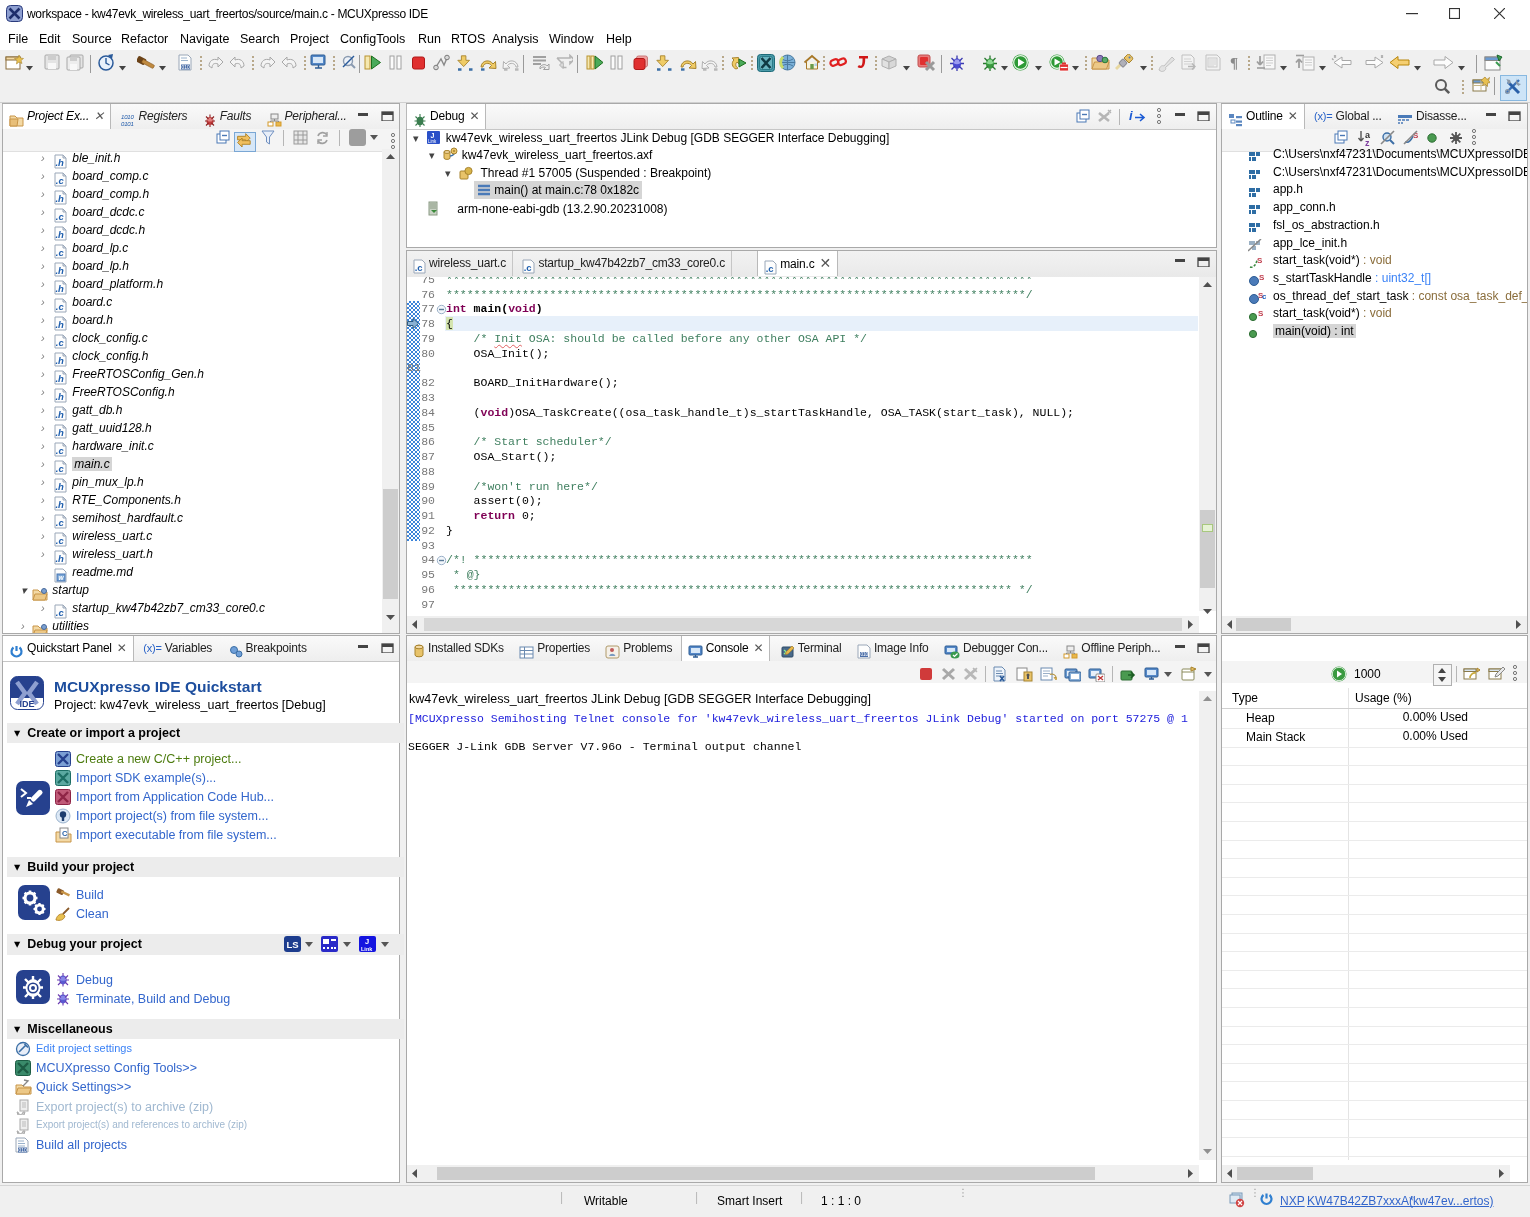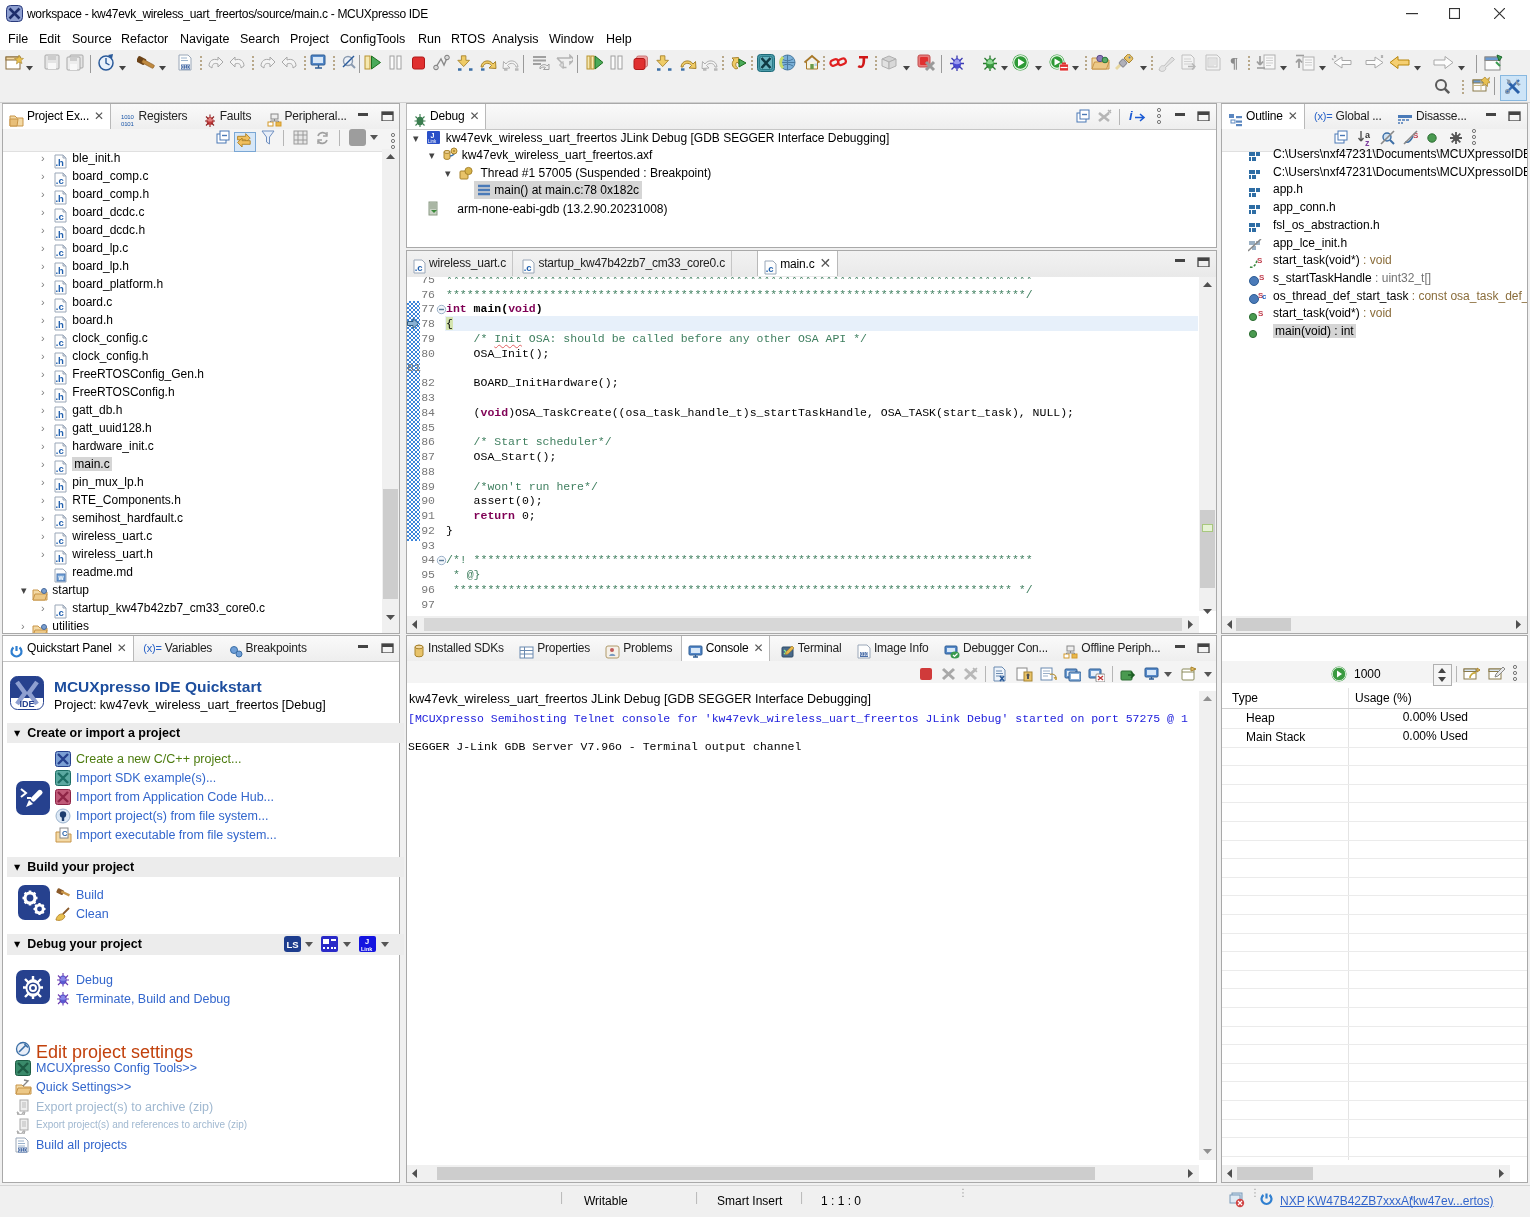--- a/index.html
+++ b/index.html
@@ -373,21 +373,21 @@
     <div class="abs" style="left:1500px;top:25px;width:25px;height:24px;background:#cde4f7;border:1px solid #88b8e0"></div>
     <span class="abs" style="left:1504px;top:27px"><svg width="18" height="18">
         <path d="M2 16 L15 3" stroke="#3a70b8" stroke-width="2.4"></path>
         <path d="M13 1 a4.5 4.5 0 0 0 4 6 l-2.5 2 -3 -3 z" fill="#8a98a8"></path>
         <path d="M15 16 L4 5" stroke="#2a60a8" stroke-width="3"></path>
         <path d="M2 2 l4 1 1 3 -3 1 -1 -4 z" fill="#8a98a8"></path>
         <circle cx="3.5" cy="14.5" r="1.8" fill="none" stroke="#8a98a8" stroke-width="1.4"></circle>
       </svg></span>
   </div>
 
-<div class="panel" id="pexp" style="left:2px;top:103px;width:398px;height:531px;">
+<div class="panel" id="pexp" style="left:2px;top:103px;width:398px;height:531px;font-style:italic;">
  <div class="tabs">
   <div class="tab active"><span class="ticon"><svg width="15" height="14">
             <path d="M1 3 h5 l2 2 h6 v8 h-13 z" fill="#f3d9a5" stroke="#c89548"></path>
             <path d="M1 6 h8 l-1 7 h-7 z" fill="#e8bf79" stroke="#c89548"></path>
           </svg></span>Project Ex...<span class="tclose">✕</span></div>
   <div class="tab"><span class="ticon"><svg width="15" height="14">
             <text x="0" y="6" font-size="6" fill="#1a56a8" font-family="Liberation Sans">1010</text>
             <text x="0" y="13" font-size="6" fill="#1a56a8" font-family="Liberation Sans">0101</text>
           </svg></span>Registers</div>
   <div class="tab"><span class="ticon"><svg width="14" height="14">
@@ -842,21 +842,21 @@
             <rect x="4" y="7" width="4" height="4" fill="#9ab0c4"></rect>
             <path d="M0 12 L13 0" stroke="#888" stroke-width="1.5"></path>
           </svg></span><span style="color:#000000">app_lce_init.h</span></div>
 <div class="trow" style="left:26px;top:107.2px"><span style="display:inline-block;width:25px;vertical-align:-2px"><svg width="16" height="13">
             <path d="M2 10 c3 1 6 -2 7 -7" stroke="#3a8a40" stroke-width="1.6" fill="none" stroke-dasharray="2.5 1.5"></path>
             <text x="9" y="6" font-size="8" font-weight="bold" fill="#c04050" font-family="Liberation Sans">S</text>
           </svg></span><span style="">start_task(void*)</span><span style="color:#8a6d3b"> : void</span></div>
 <div class="trow" style="left:26px;top:124.9px"><span style="display:inline-block;width:25px;vertical-align:-2px"><svg width="16" height="13">
             <circle cx="6" cy="7" r="4.5" fill="#4a7ab8" stroke="#2d5c94"></circle>
             <text x="11" y="6" font-size="8" font-weight="bold" fill="#c04050" font-family="Liberation Sans">S</text>
-          </svg></span><span style="">s_startTaskHandle</span><span style="color:#737373"> : uint32_t[]</span></div>
+          </svg></span><span style="">s_startTaskHandle</span><span style="color:#3b82f6"> : uint32_t[]</span></div>
 <div class="trow" style="left:26px;top:142.6px"><span style="display:inline-block;width:25px;vertical-align:-2px"><svg width="18" height="13">
             <circle cx="6" cy="7" r="4.5" fill="#4a7ab8" stroke="#2d5c94"></circle>
             <text x="10" y="6" font-size="8" font-weight="bold" fill="#c04050" font-family="Liberation Sans">S</text>
             <text x="14" y="7" font-size="8" font-weight="bold" fill="#2060c0" font-family="Liberation Sans">c</text>
           </svg></span><span style="">os_thread_def_start_task</span><span style="color:#8a6d3b"> : const osa_task_def_t</span></div>
 <div class="trow" style="left:26px;top:160.29999999999998px"><span style="display:inline-block;width:25px;vertical-align:-2px"><svg width="16" height="13">
             <circle cx="5" cy="7" r="3.6" fill="#4a9a50" stroke="#2e6e34"></circle>
             <text x="10" y="6" font-size="8" font-weight="bold" fill="#c04050" font-family="Liberation Sans">S</text>
           </svg></span><span style="">start_task(void*)</span><span style="color:#8a6d3b"> : void</span></div>
 <div class="trow" style="left:26px;top:177.99999999999997px"><span style="display:inline-block;width:25px;vertical-align:-2px"><svg width="16" height="13">
@@ -1006,26 +1006,27 @@
         </svg></span>
       <span class="abs" style="left:73px;top:356px;color:#3366cc;font-size:12.5px">Terminate, Build and Debug</span>
       <svg class="abs" style="left:13px;top:334px" width="34" height="34">
         <rect width="34" height="34" rx="7" fill="#26418e"></rect>
         <path d="M17 6 v4 M7 17.5 h4 M27 17.5 h-4 M17 29 v-3 M9 9 l4.5 4.5 M25 9 l-4.5 4.5 M9 27 l4.5 -4.5 M25 27 l-4.5 -4.5" stroke="#fff" stroke-width="2.4"></path>
         <ellipse cx="17" cy="18" rx="7.5" ry="9" fill="#fff"></ellipse>
         <circle cx="17" cy="18" r="4.8" fill="none" stroke="#26418e" stroke-width="1.6"></circle>
         <circle cx="17" cy="18" r="2" fill="#26418e"></circle>
       </svg>
     </div>
+ <div class="band" style="left:4px;top:383px;width:390px;padding-left:7px"><span style="font-weight:normal">▾</span>&nbsp; Miscellaneous</div>
  <div id="qs4">
       <span class="abs" style="left:12px;top:405px;width:18px"><svg width="16" height="16">
           <circle cx="8" cy="8" r="6.5" fill="#e8eef8" stroke="#3a6ea5" stroke-width="1.3"></circle>
           <path d="M4 11 L11 4 M9.5 3 l3.5 3.5" stroke="#3a6ea5" stroke-width="1.6"></path>
         </svg></span>
-      <span class="abs" style="left:33px;top:406px;color:#c2410c;font-size:18px">Edit project settings</span>
+      <span class="abs" style="left:33px;top:406px;color:#3b82f6;font-size:11px">Edit project settings</span>
       <span class="abs" style="left:12px;top:424px;width:18px"><svg width="16" height="16">
           <rect x="0.5" y="0.5" width="15" height="15" rx="2" fill="#3a8a6a" stroke="#1d5c44"></rect>
           <path d="M3 3 L8 8 L3 13 M13 3 L8 8 L13 13" stroke="#1d5c44" stroke-width="2.4" fill="none"></path>
         </svg></span>
       <span class="abs" style="left:33px;top:425px;color:#3366cc;font-size:12.5px">MCUXpresso Config Tools&gt;&gt;</span>
       <span class="abs" style="left:12px;top:443px;width:18px"><svg width="17" height="16">
           <path d="M1 6 h6 l2 2 h7 v7 h-15 z" fill="#f3d9a5" stroke="#c89548"></path>
           <path d="M1 15 l2 -6 h13 l-2 6 z" fill="#ecc887" stroke="#c89548"></path>
           <path d="M9 1 l4 1 -5 5" stroke="#888" stroke-width="1.4" fill="none"></path>
         </svg></span>

